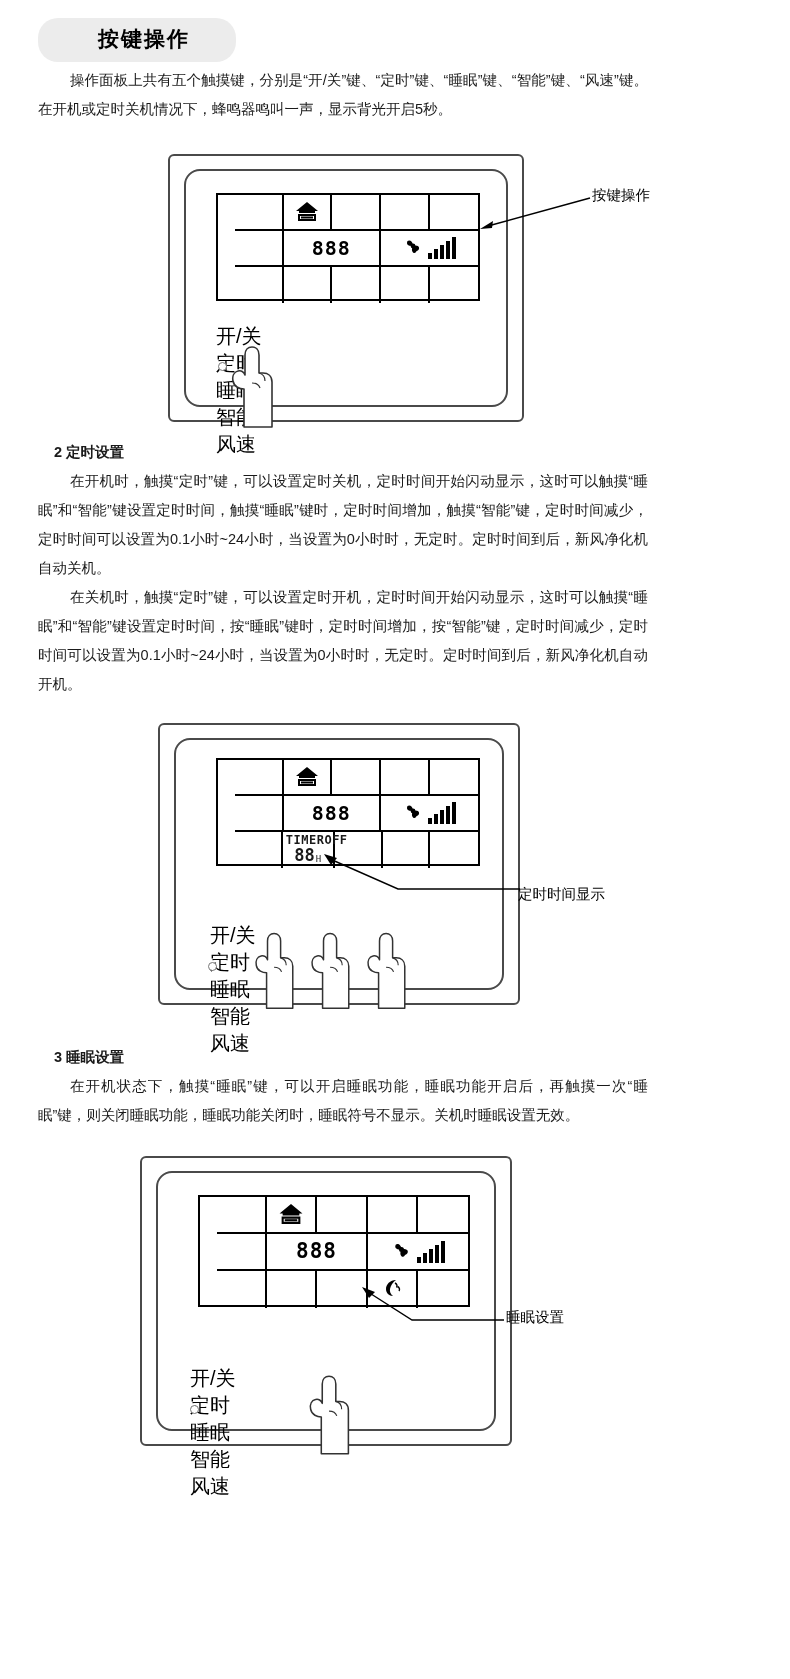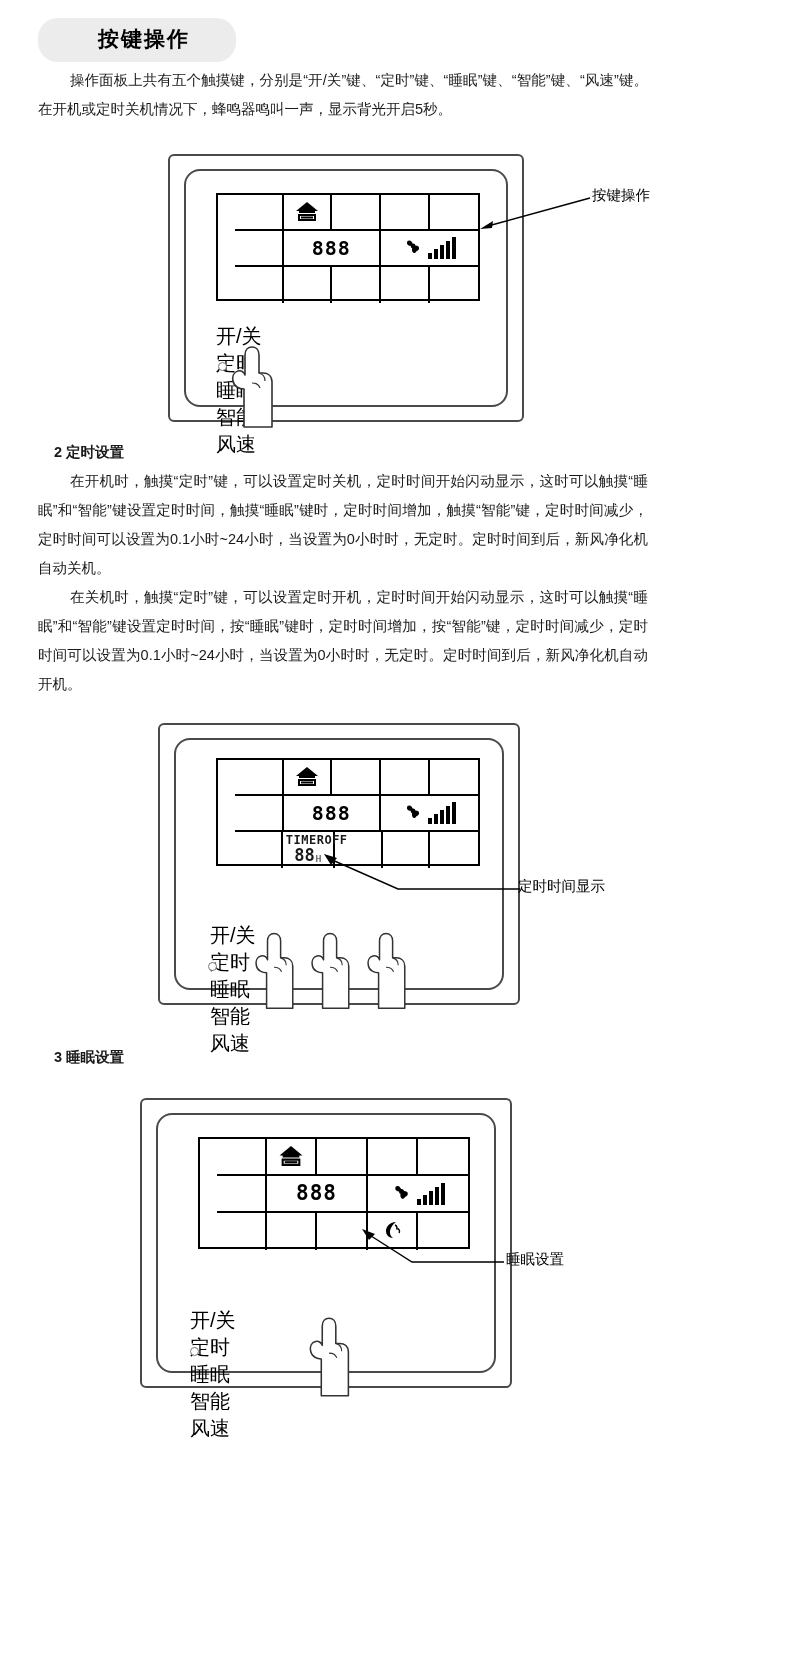--- a/index.html
+++ b/index.html
@@ -376,24 +376,25 @@
         <path d="M22 84 L22 46 C18 46 12 44 11 38 C10 33 12 29 16 28 C19 27 22 29 23 32 L23 12 C23 7 26 4 30 4 C34 4 37 7 37 12 L37 30 L41 30 C46 30 50 33 50 39 L50 84 Z" fill="#fff" stroke="#333" stroke-width="1.6" stroke-linejoin="round"></path>
         <path d="M37 30 C41 31 43 34 43 38" fill="none" stroke="#333" stroke-width="1.2"></path>
         <path d="M30 40 C34 40 37 42 38 45" fill="none" stroke="#333" stroke-width="1.2"></path>
       </svg>
     </div>
 
     <svg class="callout-svg" style="left:318px; top:128px; width:220px; height:60px;">
       <polyline points="202,48 80,48 12,18" fill="none" stroke="#000" stroke-width="1.4"></polyline>
       <polygon points="6,13 19,17 13,24" fill="#000"></polygon>
     </svg>
-    <span class="callout-text" style="left:518px; top:164px;">定时时间显示</span>
+    <span class="callout-text" style="left:518px; top:172px;">定时时间显示</span>
   </div>
 
   <div class="sub-title indent1">3 睡眠设置</div>
+  <p class="para indent2">在开机状态下，触摸“睡眠”键，可以开启睡眠功能，睡眠功能开启后，再触摸一次“睡眠”键，则关闭睡眠功能，睡眠功能关闭时，睡眠符号不显示。关机时睡眠设置无效。</p>
 
   <div class="fig fig3">
     <div class="panel-outer" style="left:140px; top:12px; width:372px; height:290px;">
       <div class="panel-inner">
 
         <div class="lcd" style="left:40px; top:22px; width:272px; height:112px;">
           <div class="row" style="height:37px;">
             <div class="cell" style="width:54px;"></div>
             <div class="cell" style="width:54px; display:flex; align-items:center; justify-content:center;">
               <span class="house-icon">

